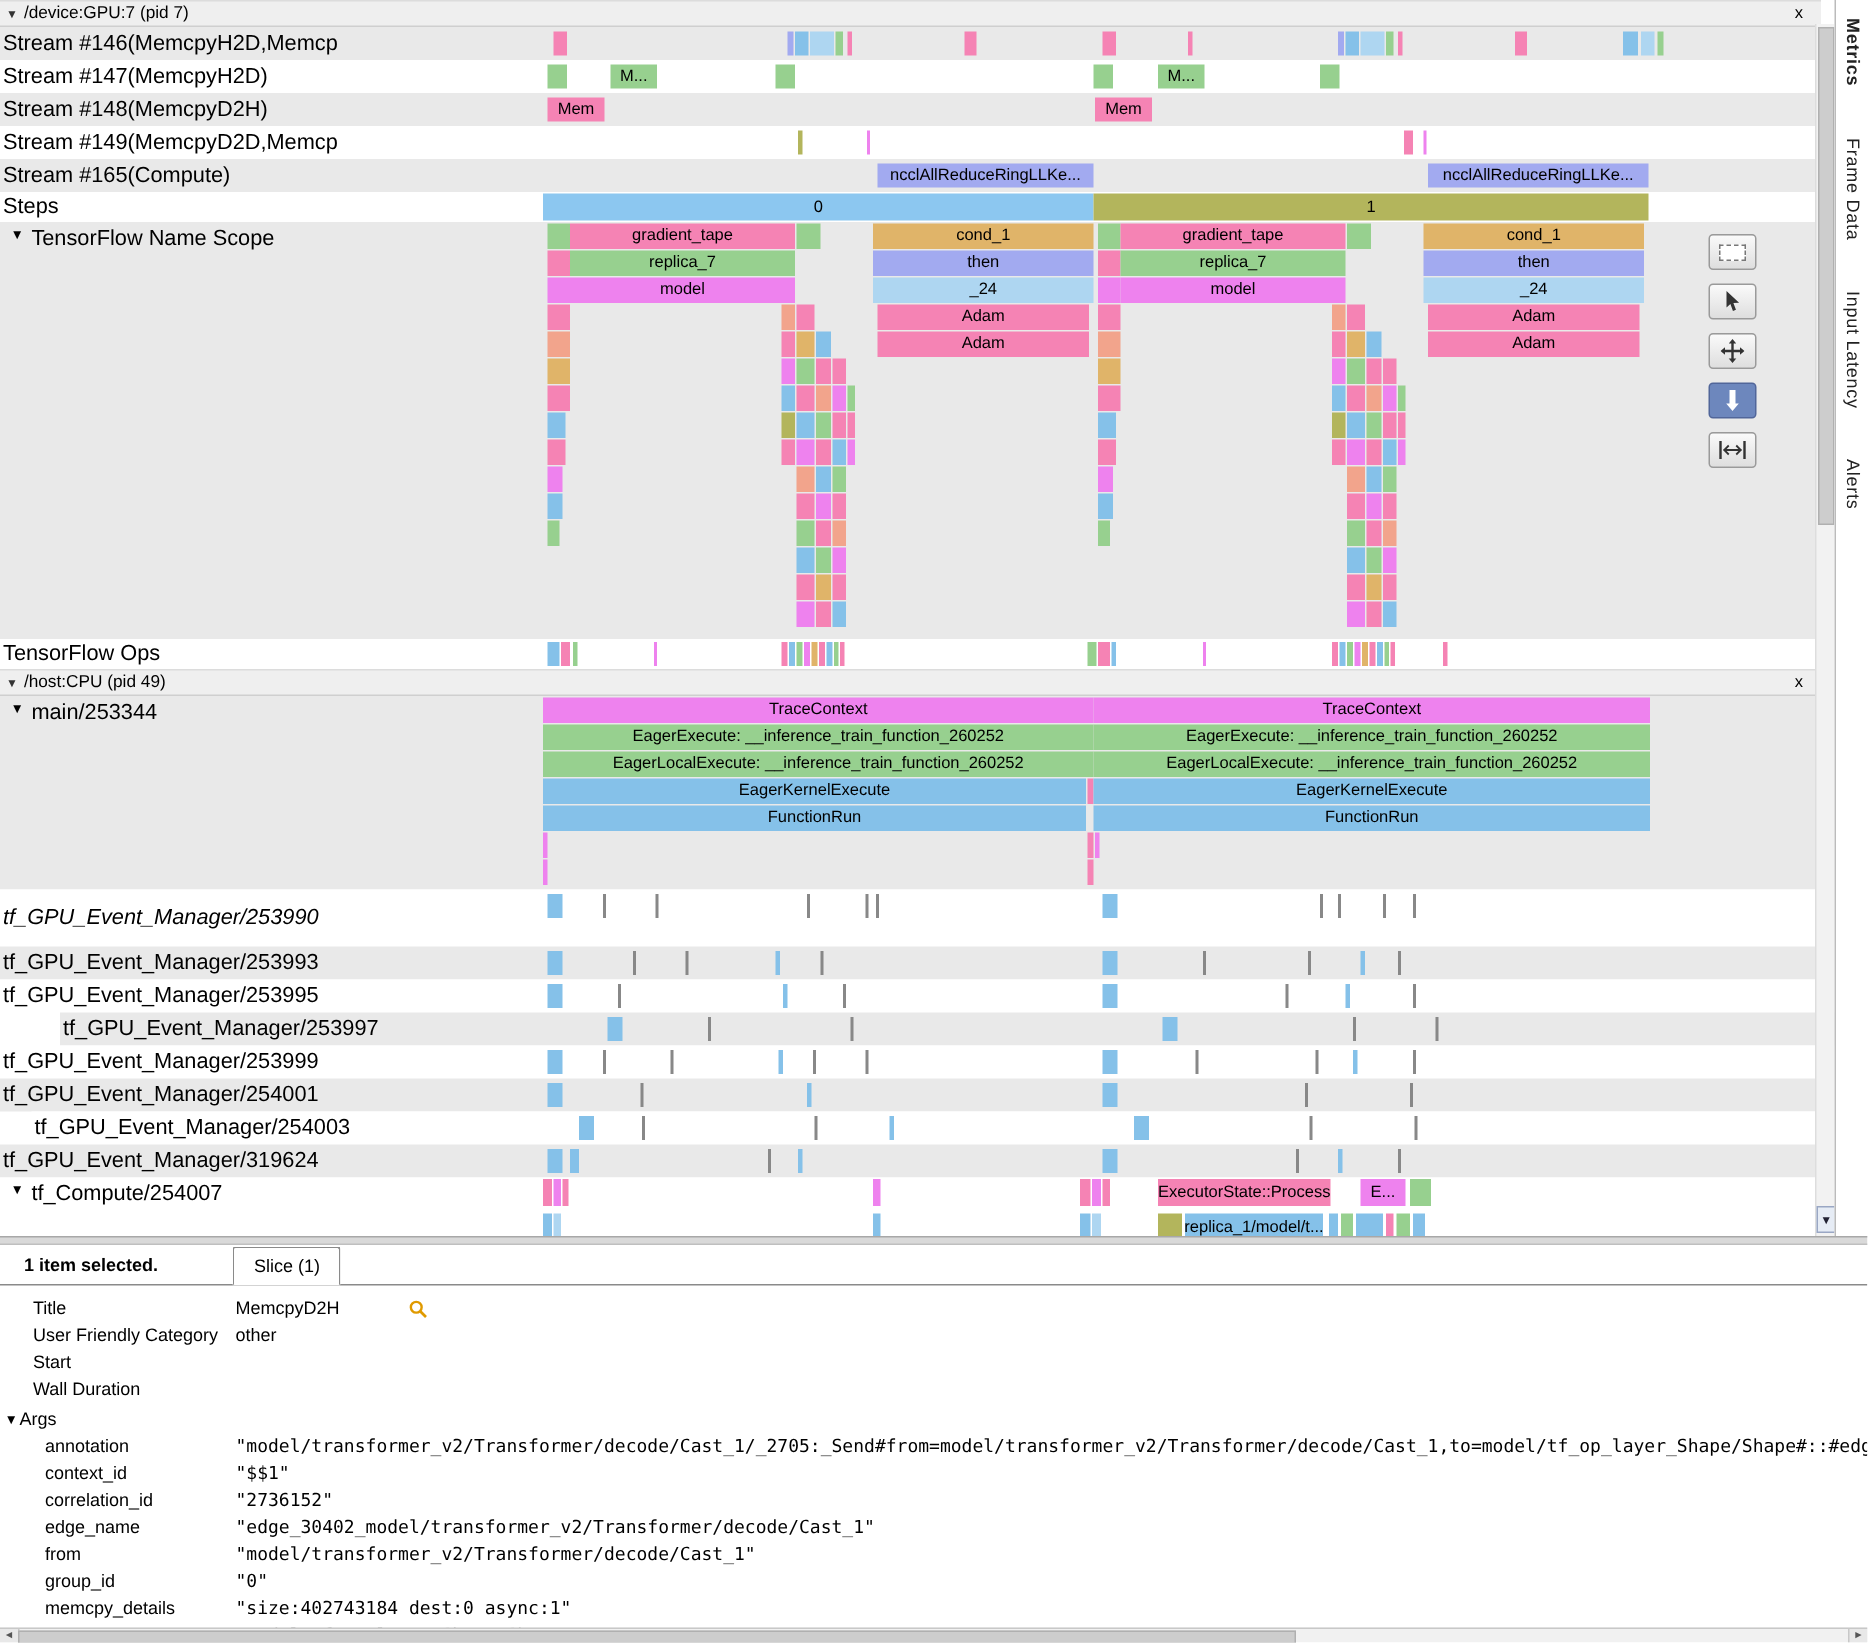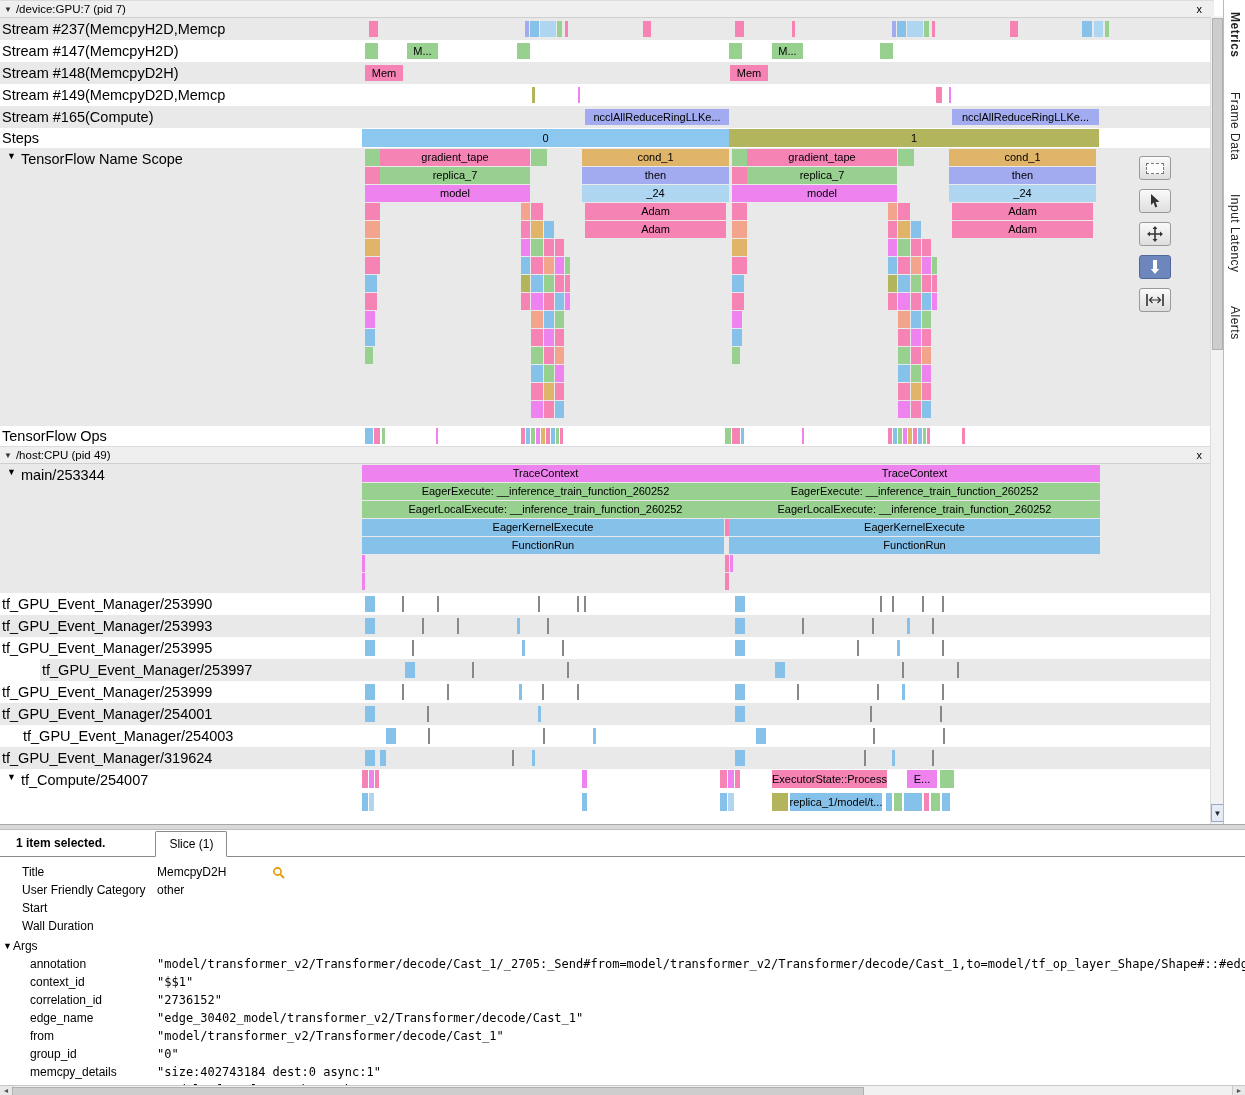--- a/index.html
+++ b/index.html
@@ -66,21 +66,21 @@
 
 <div class="timeline">
   <div class="section-header">
     <span class="hexp">▼</span>
     <span>/device:GPU:7 (pid 7)</span>
     <span class="hclose">x</span>
   </div>
   <div id="gpu-tracks">
       <div class="track stripe" style="height: 22px;">
         <div class="tlabel">
-          <span>Stream #237(MemcpyH2D,Memcp</span>
+          <span>Stream #146(MemcpyH2D,Memcp</span>
         </div>
         <div class="lane">
           <div class="bar" style="left: 119px; width: 9px; top: 3px; height: 16px; background: rgb(245, 131, 180);"></div>
           <div class="bar" style="left: 275px; width: 4px; top: 3px; height: 16px; background: rgb(162, 170, 240);"></div>
           <div class="bar" style="left: 280px; width: 9px; top: 3px; height: 16px; background: rgb(133, 193, 233);"></div>
           <div class="bar" style="left: 290px; width: 16px; top: 3px; height: 16px; background: rgb(174, 214, 241);"></div>
           <div class="bar" style="left: 307px; width: 5px; top: 3px; height: 16px; background: rgb(151, 208, 143);"></div>
           <div class="bar" style="left: 315px; width: 3px; top: 3px; height: 16px; background: rgb(245, 131, 180);"></div>
           <div class="bar" style="left: 393px; width: 8px; top: 3px; height: 16px; background: rgb(245, 131, 180);"></div>
           <div class="bar" style="left: 485px; width: 9px; top: 3px; height: 16px; background: rgb(245, 131, 180);"></div>
@@ -340,21 +340,21 @@
           <div class="bar" style="left: 479px; width: 371px; top: 55px; height: 17px; background: rgb(133, 193, 233);">EagerKernelExecute</div>
           <div class="bar" style="left: 112px; width: 362px; top: 73px; height: 17px; background: rgb(133, 193, 233);">FunctionRun</div>
           <div class="bar" style="left: 479px; width: 371px; top: 73px; height: 17px; background: rgb(133, 193, 233);">FunctionRun</div>
           <div class="bar" style="left: 112px; width: 3px; top: 91px; height: 17px; background: rgb(238, 130, 238);"></div>
           <div class="bar" style="left: 475px; width: 4px; top: 91px; height: 17px; background: rgb(245, 131, 180);"></div>
           <div class="bar" style="left: 480px; width: 3px; top: 91px; height: 17px; background: rgb(238, 130, 238);"></div>
           <div class="bar" style="left: 112px; width: 3px; top: 109px; height: 17px; background: rgb(238, 130, 238);"></div>
           <div class="bar" style="left: 475px; width: 4px; top: 109px; height: 17px; background: rgb(245, 131, 180);"></div>
         </div>
       </div>
-      <div class="track" style="height: 22px;">
+      <div class="track" style="height: 38px; font-style: italic;">
         <div class="tlabel">
           <span>tf_GPU_Event_Manager/253990</span>
         </div>
         <div class="lane">
           <div class="bar" style="left: 115px; width: 10px; top: 3px; height: 16px; background: rgb(133, 193, 233);"></div>
           <div class="bar" style="left: 152px; width: 2px; top: 3px; height: 16px; background: rgb(136, 136, 136);"></div>
           <div class="bar" style="left: 187px; width: 2px; top: 3px; height: 16px; background: rgb(136, 136, 136);"></div>
           <div class="bar" style="left: 288px; width: 2px; top: 3px; height: 16px; background: rgb(136, 136, 136);"></div>
           <div class="bar" style="left: 327px; width: 2px; top: 3px; height: 16px; background: rgb(136, 136, 136);"></div>
           <div class="bar" style="left: 334px; width: 2px; top: 3px; height: 16px; background: rgb(136, 136, 136);"></div>

